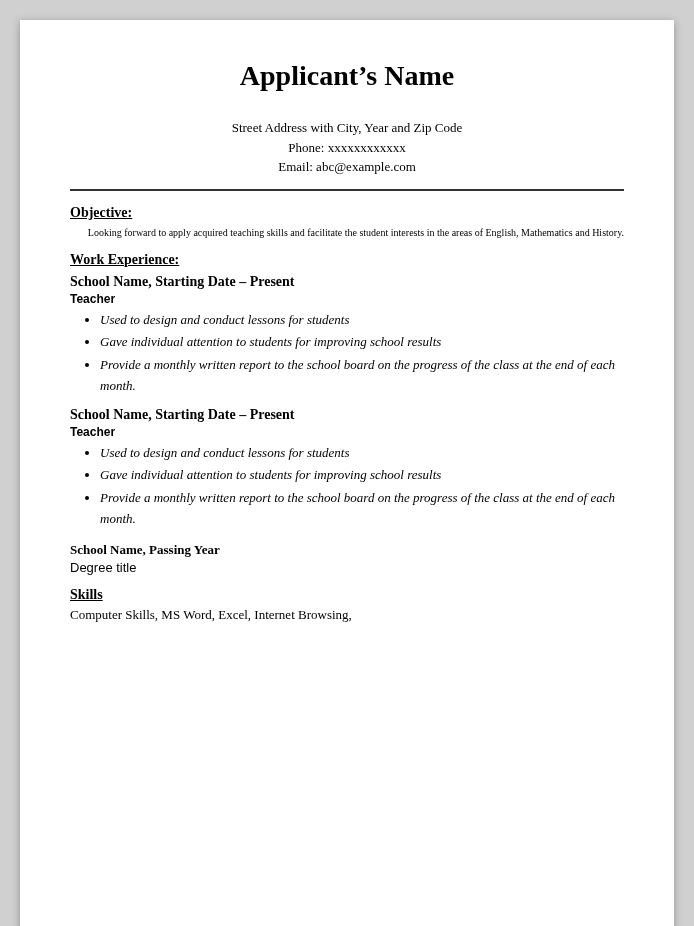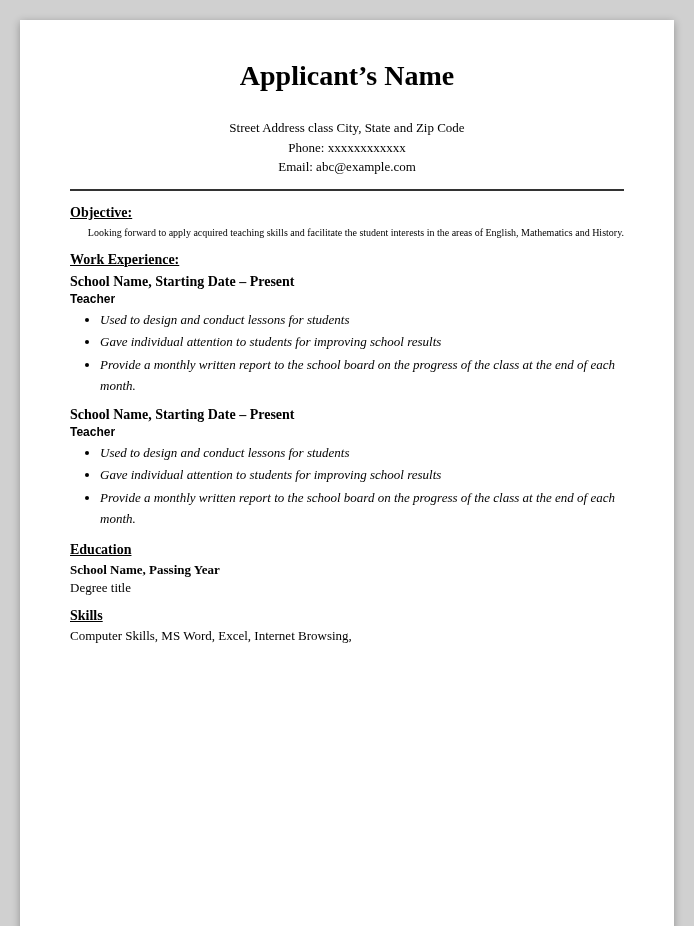--- a/index.html
+++ b/index.html
@@ -99,36 +99,36 @@
 
     .education-school {
       font-size: 13px;
       font-weight: bold;
       font-family: 'Times New Roman', Times, serif;
       margin-bottom: 2px;
     }
 
     .education-degree {
       font-size: 13px;
-      font-family: Liberation Serif, serif;
+      font-family: Liberation Sans, sans-serif;
     }
 
     .skills-text {
       font-size: 13px;
       font-family: 'Times New Roman', Times, serif;
     }
   </style>
 </head>
 <body>
 
 <div class="resume-page">
 
   <div class="header">
     <div class="applicant-name">Applicant’s Name</div>
-    <div class="header-address">Street Address class City, State and Zip Code</div>
+    <div class="header-address">Street Address with City, Year and Zip Code</div>
     <div class="header-phone">Phone: xxxxxxxxxxxx</div>
     <div class="header-email">Email: abc@example.com</div>
   </div>
 
   <hr class="divider">
 
   <div class="section">
     <div class="section-title">Objective:</div>
     <div class="section-body">Looking forward to apply acquired teaching skills and facilitate the student interests in the areas of English, Mathematics and History.</div>
   </div>
@@ -147,21 +147,20 @@
     <div class="job-title-line" style="margin-top:10px;">School Name, Starting Date – Present</div>
     <div class="job-role">Teacher</div>
     <ul class="bullet-list">
       <li>Used to design and conduct lessons for students</li>
       <li>Gave individual attention to students for improving school results</li>
       <li>Provide a monthly written report to the school board on the progress of the class at the end of each month.</li>
     </ul>
   </div>
 
   <div class="section">
-    <div class="section-title">Education</div>
     <div class="education-school">School Name, Passing Year</div>
     <div class="education-degree">Degree title</div>
   </div>
 
   <div class="section">
     <div class="section-title">Skills</div>
     <div class="skills-text">Computer Skills, MS Word, Excel, Internet Browsing,</div>
   </div>
 
 </div>

